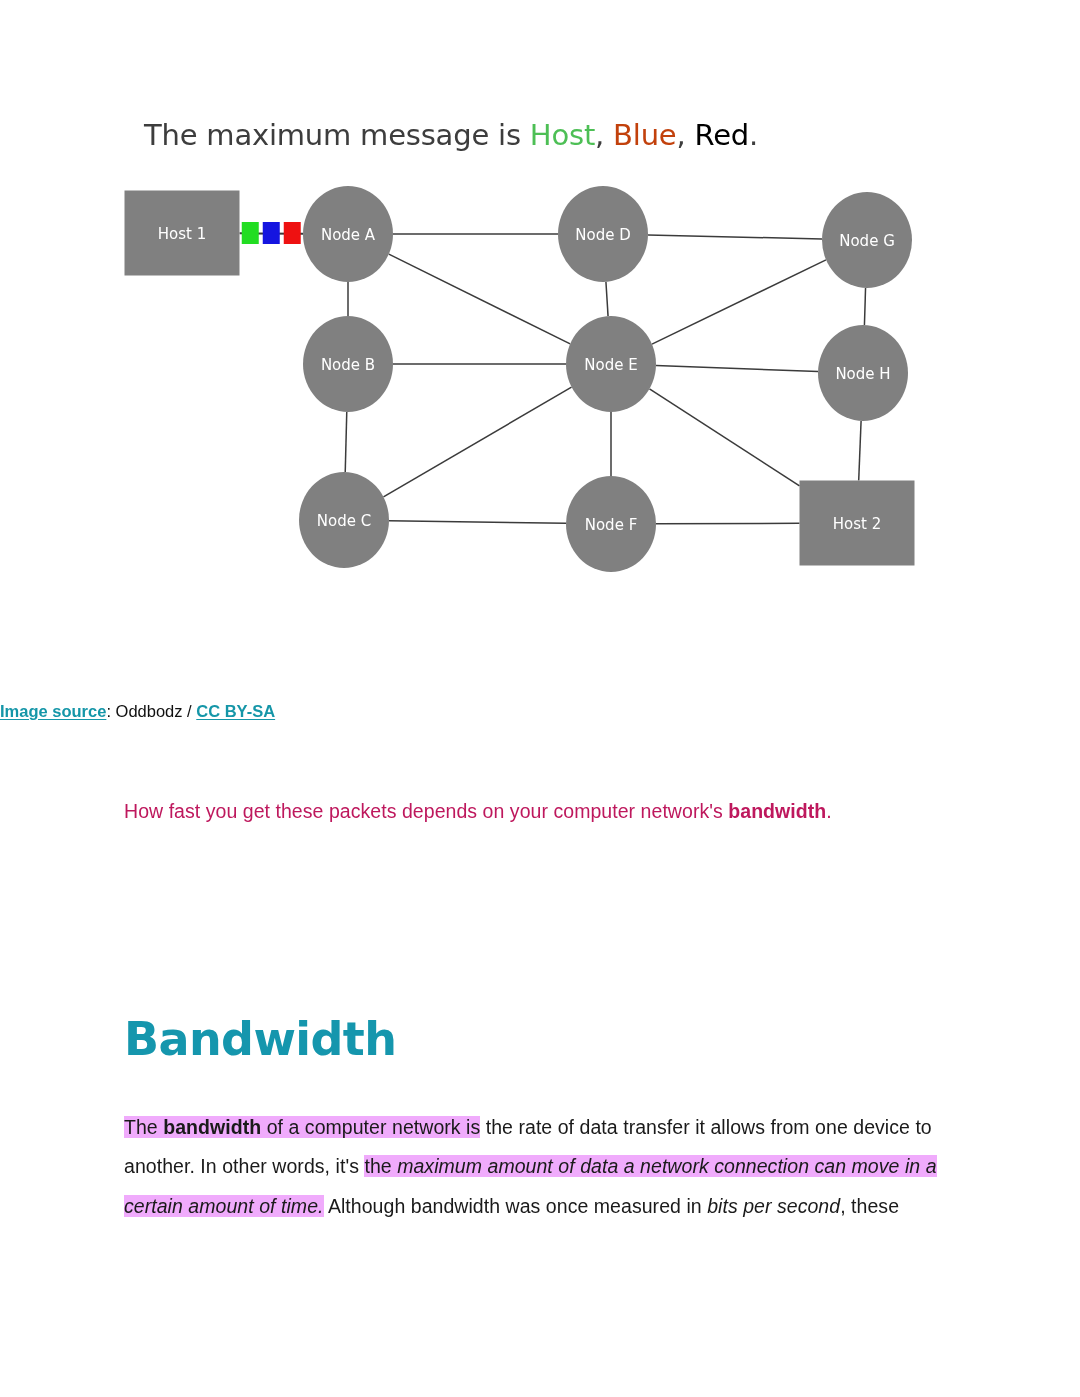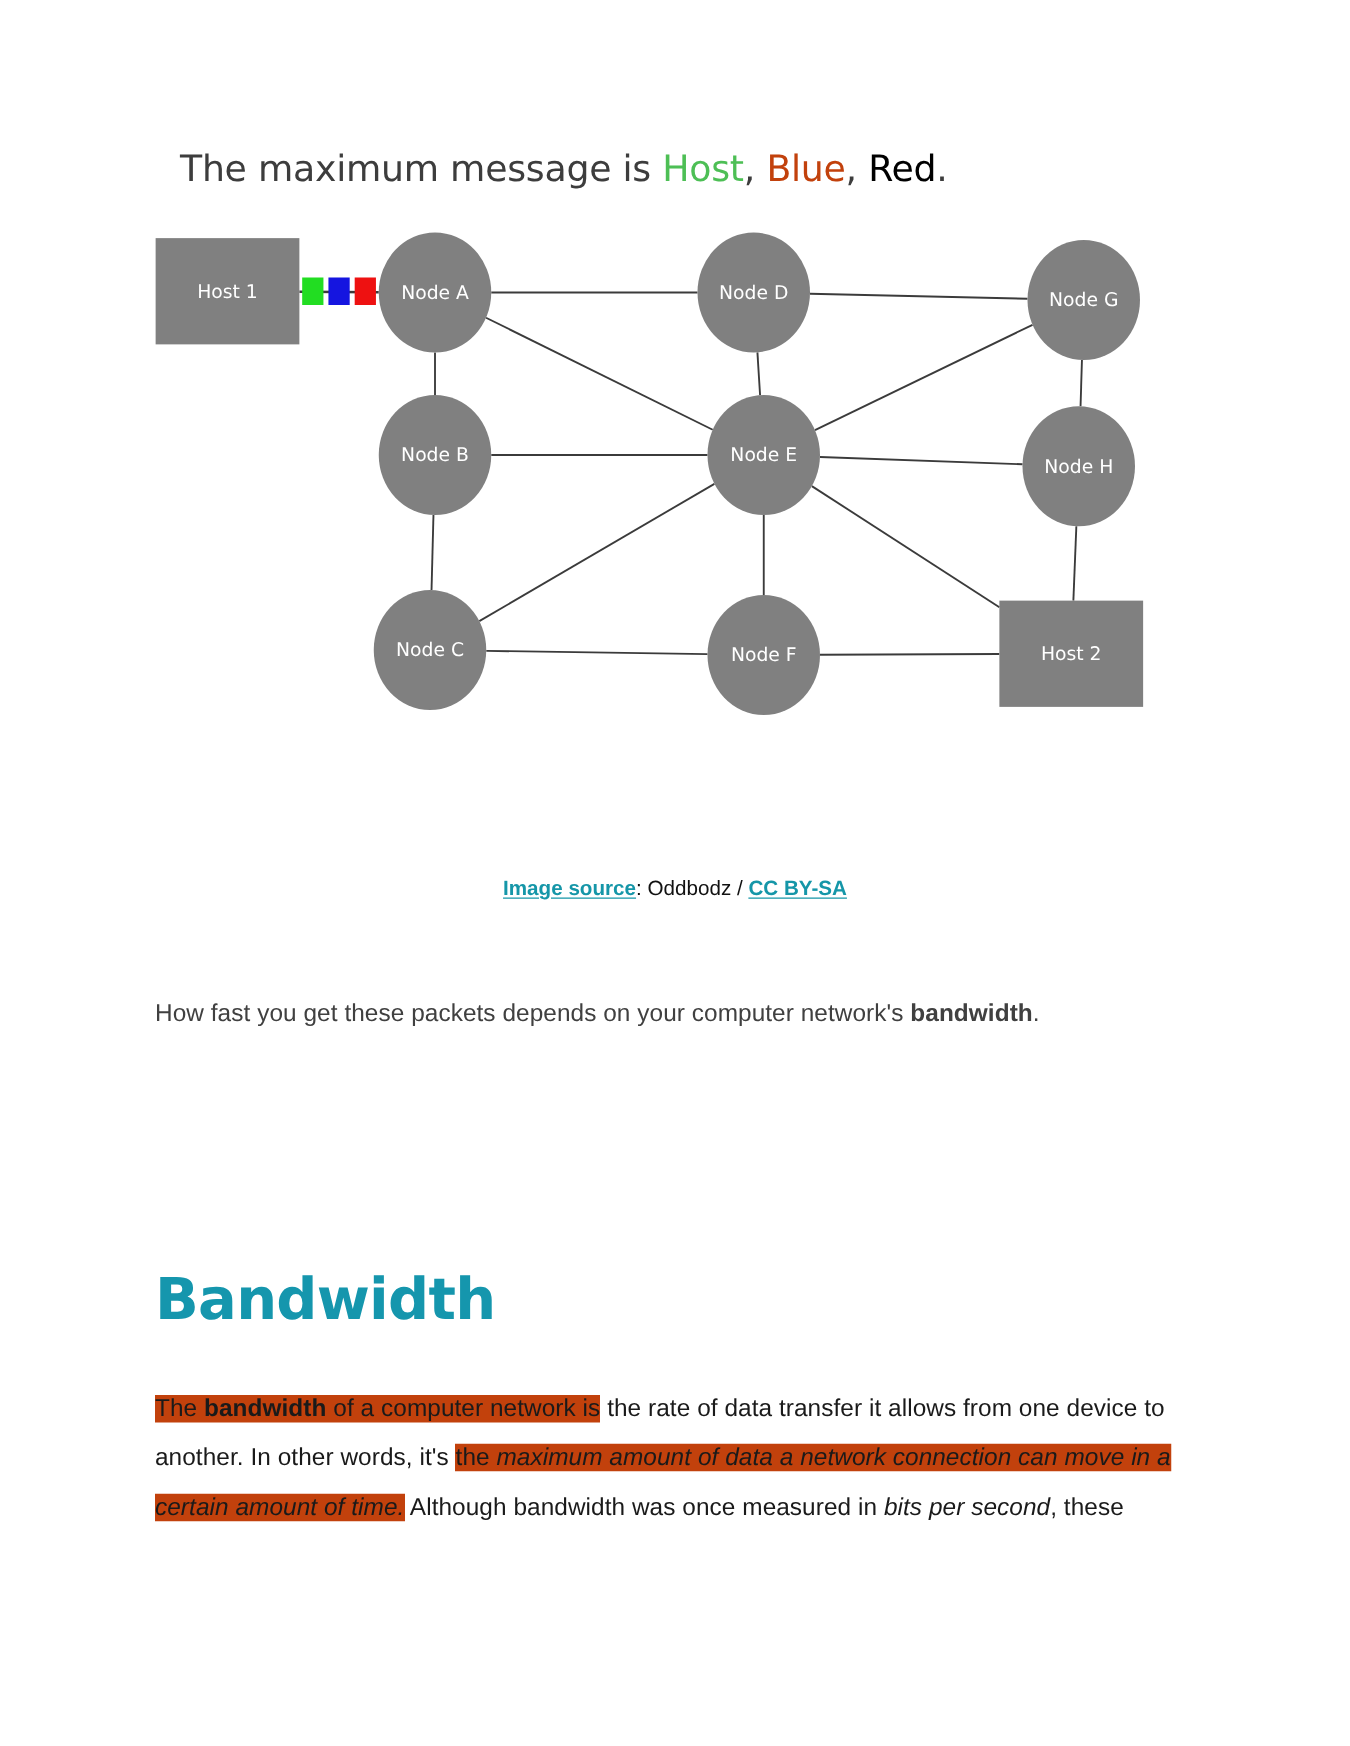--- a/index.html
+++ b/index.html
@@ -64,42 +64,42 @@
     text-anchor: middle;
     dominant-baseline: middle;
   }
 
   
   .caption {
     position: absolute;
     left: 0;
     top: 700px;
     width: 1080px;
-    text-align: center;
+    text-align: left;
     font-size: 16.5px;
     line-height: 1.4;
     color: #111111;
     font-family: "Liberation Sans", sans-serif;
   }
   .caption a.link {
     color: #1596a8;
     font-weight: bold;
     text-decoration: underline;
     text-underline-offset: 2px;
   }
 
   
   .para-intro {
     position: absolute;
     left: 124px;
     top: 777px;
     width: 840px;
     font-size: 19.5px;
     line-height: 1.5;
-    color: #404040;
+    color: #be185d;
     letter-spacing: 0.05px;
   }
   .para-intro b { font-weight: bold; }
 
   .heading-bandwidth {
     position: absolute;
     left: 124px;
     top: 984px;
     font-size: 46px;
     font-weight: bold;
@@ -115,21 +115,21 @@
     top: 1088px;
     width: 848px;
     font-size: 19.5px;
     line-height: 39.5px;
     color: #1a1a1a;
     letter-spacing: 0.05px;
   }
   .para-body b { font-weight: bold; }
   .para-body i { font-style: italic; }
   .hl {
-    background: #c2410c;
+    background: #f0abfc;
     box-decoration-break: clone;
     -webkit-box-decoration-break: clone;
   }
 </style>
 </head>
 <body>
 
 <div class="page">
 
   <div class="figure">

